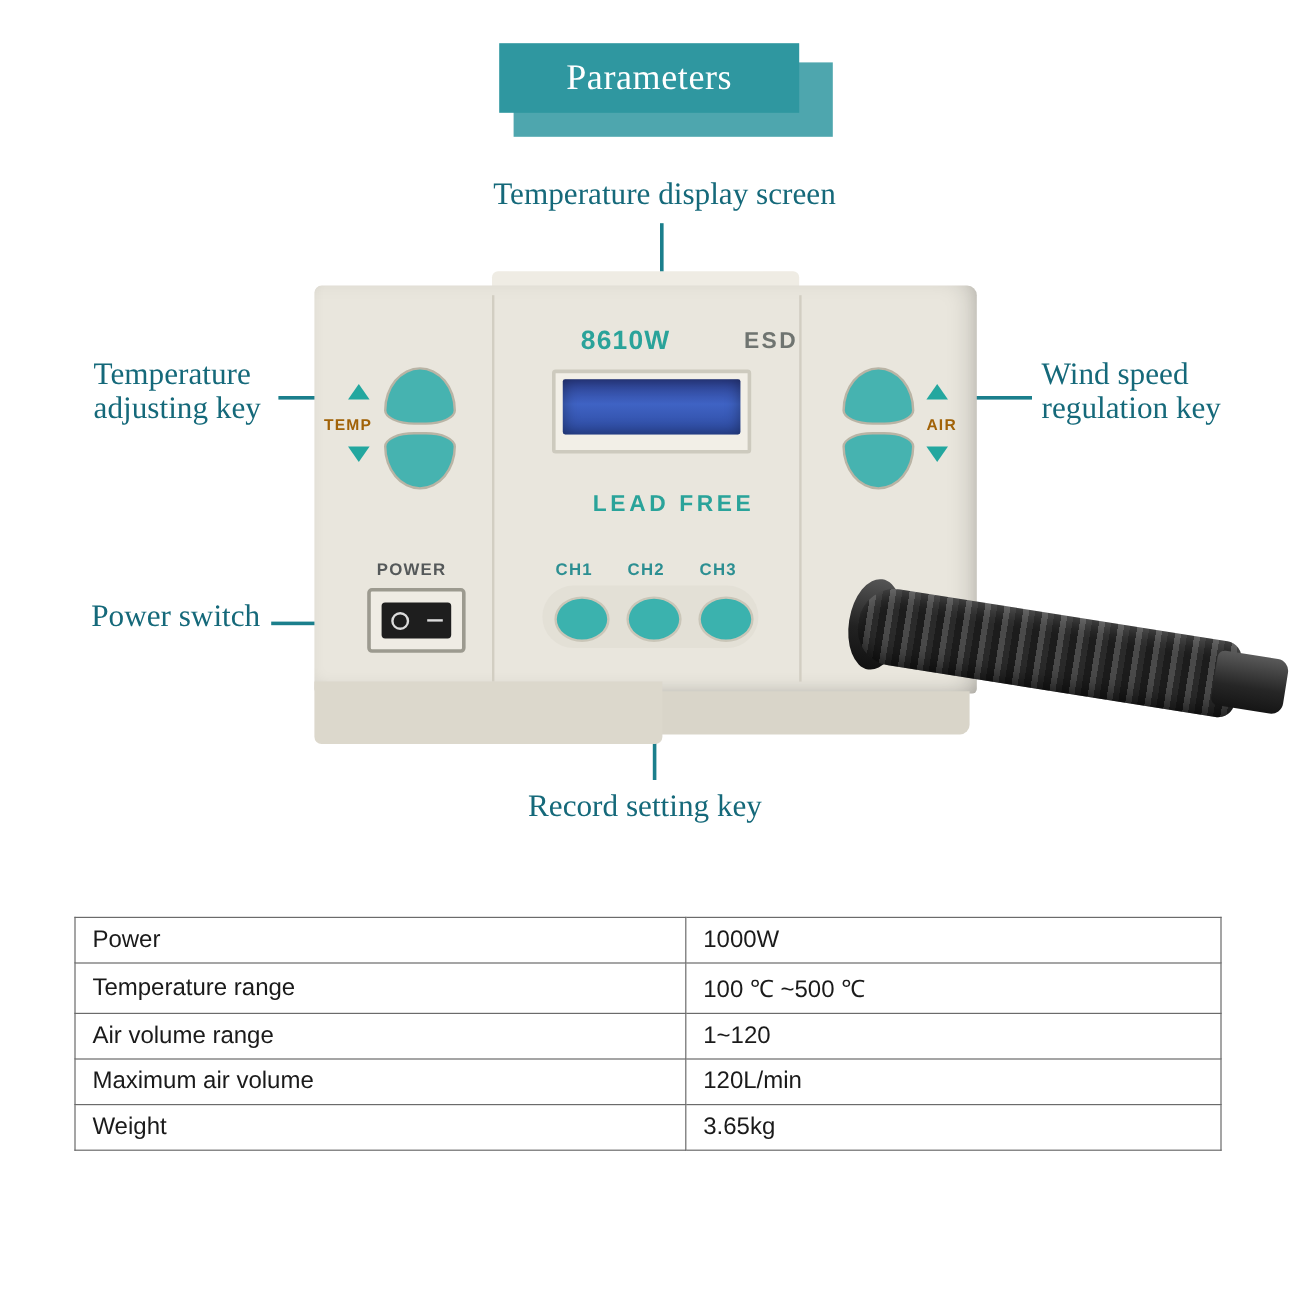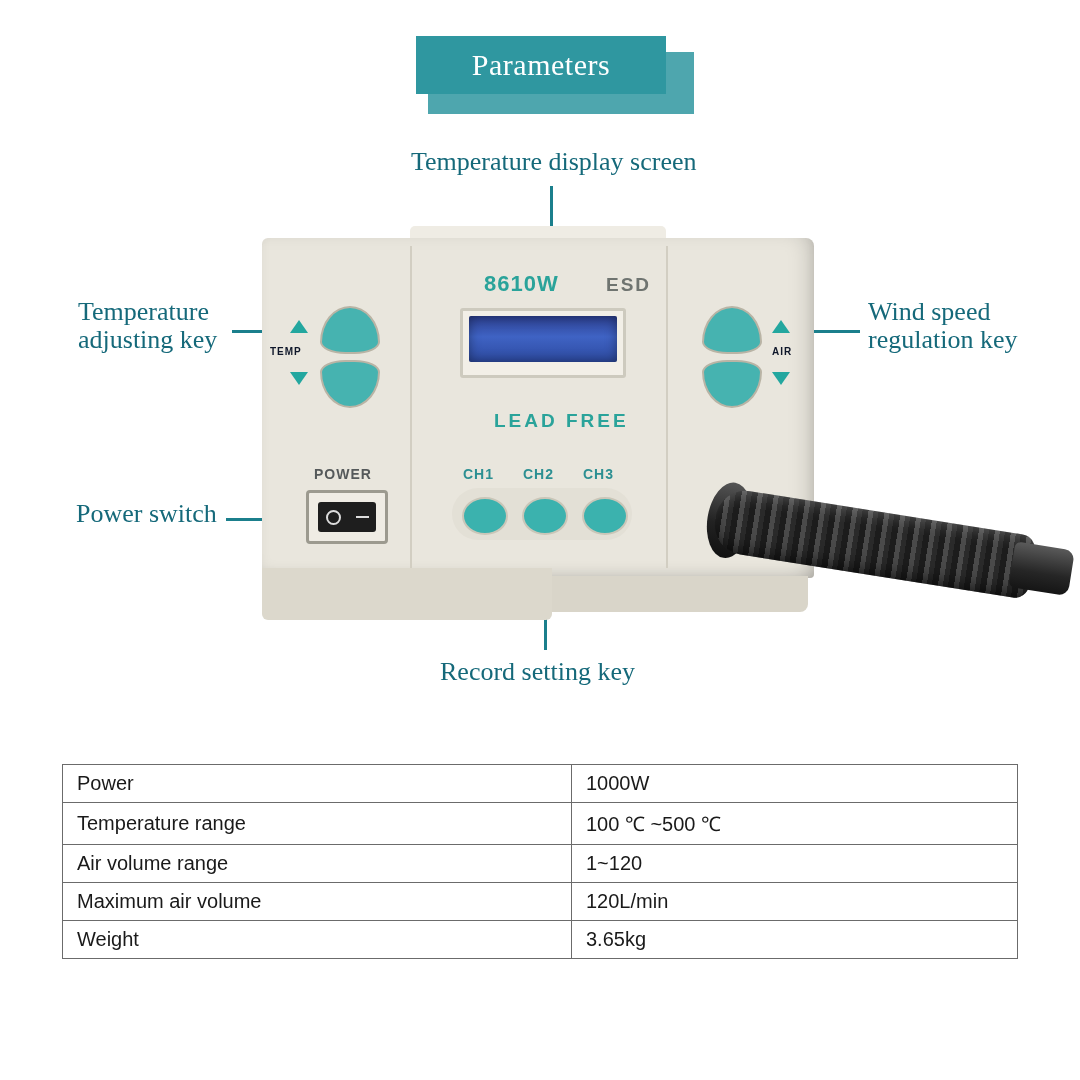--- a/index.html
+++ b/index.html
@@ -143,21 +143,21 @@
     position: absolute;
     left: 222px; top: 33px;
     font-family: "Liberation Sans", sans-serif;
     font-size: 22px;
     font-weight: bold;
     color: #2aa39a;
     letter-spacing: 1px;
   }
   .esd-text {
     position: absolute;
-    left: 344px; top: 36px;
+    left: 358px; top: 36px;
     font-family: "Liberation Sans", sans-serif;
     font-size: 19px;
     font-weight: bold;
     color: #6f7470;
     letter-spacing: 2px;
   }
   .leadfree-text {
     position: absolute;
     left: 232px; top: 172px;
     font-family: Liberation Sans, sans-serif;
@@ -199,23 +199,23 @@
     border-radius: 42% 42% 50% 50% / 25% 25% 75% 75%;
   }
   #temp-up   { left: 58px;  top: 68px; }
   #temp-down { left: 58px;  top: 122px; }
   #air-up    { left: 440px; top: 68px; }
   #air-down  { left: 440px; top: 122px; }
 
   .key-label {
     position: absolute;
     font-family: "Liberation Sans", sans-serif;
-    font-size: 10px;
-    font-weight: bold;
-    color: #0f172a;
+    font-size: 13px;
+    font-weight: bold;
+    color: #a16207;
     letter-spacing: 1px;
     text-align: right;
   }
   #temp-word { left: 8px;  top: 108px; }
   #air-word  { left: 510px; top: 108px; }
 
   .tri {
     position: absolute;
     width: 0; height: 0;
   }

